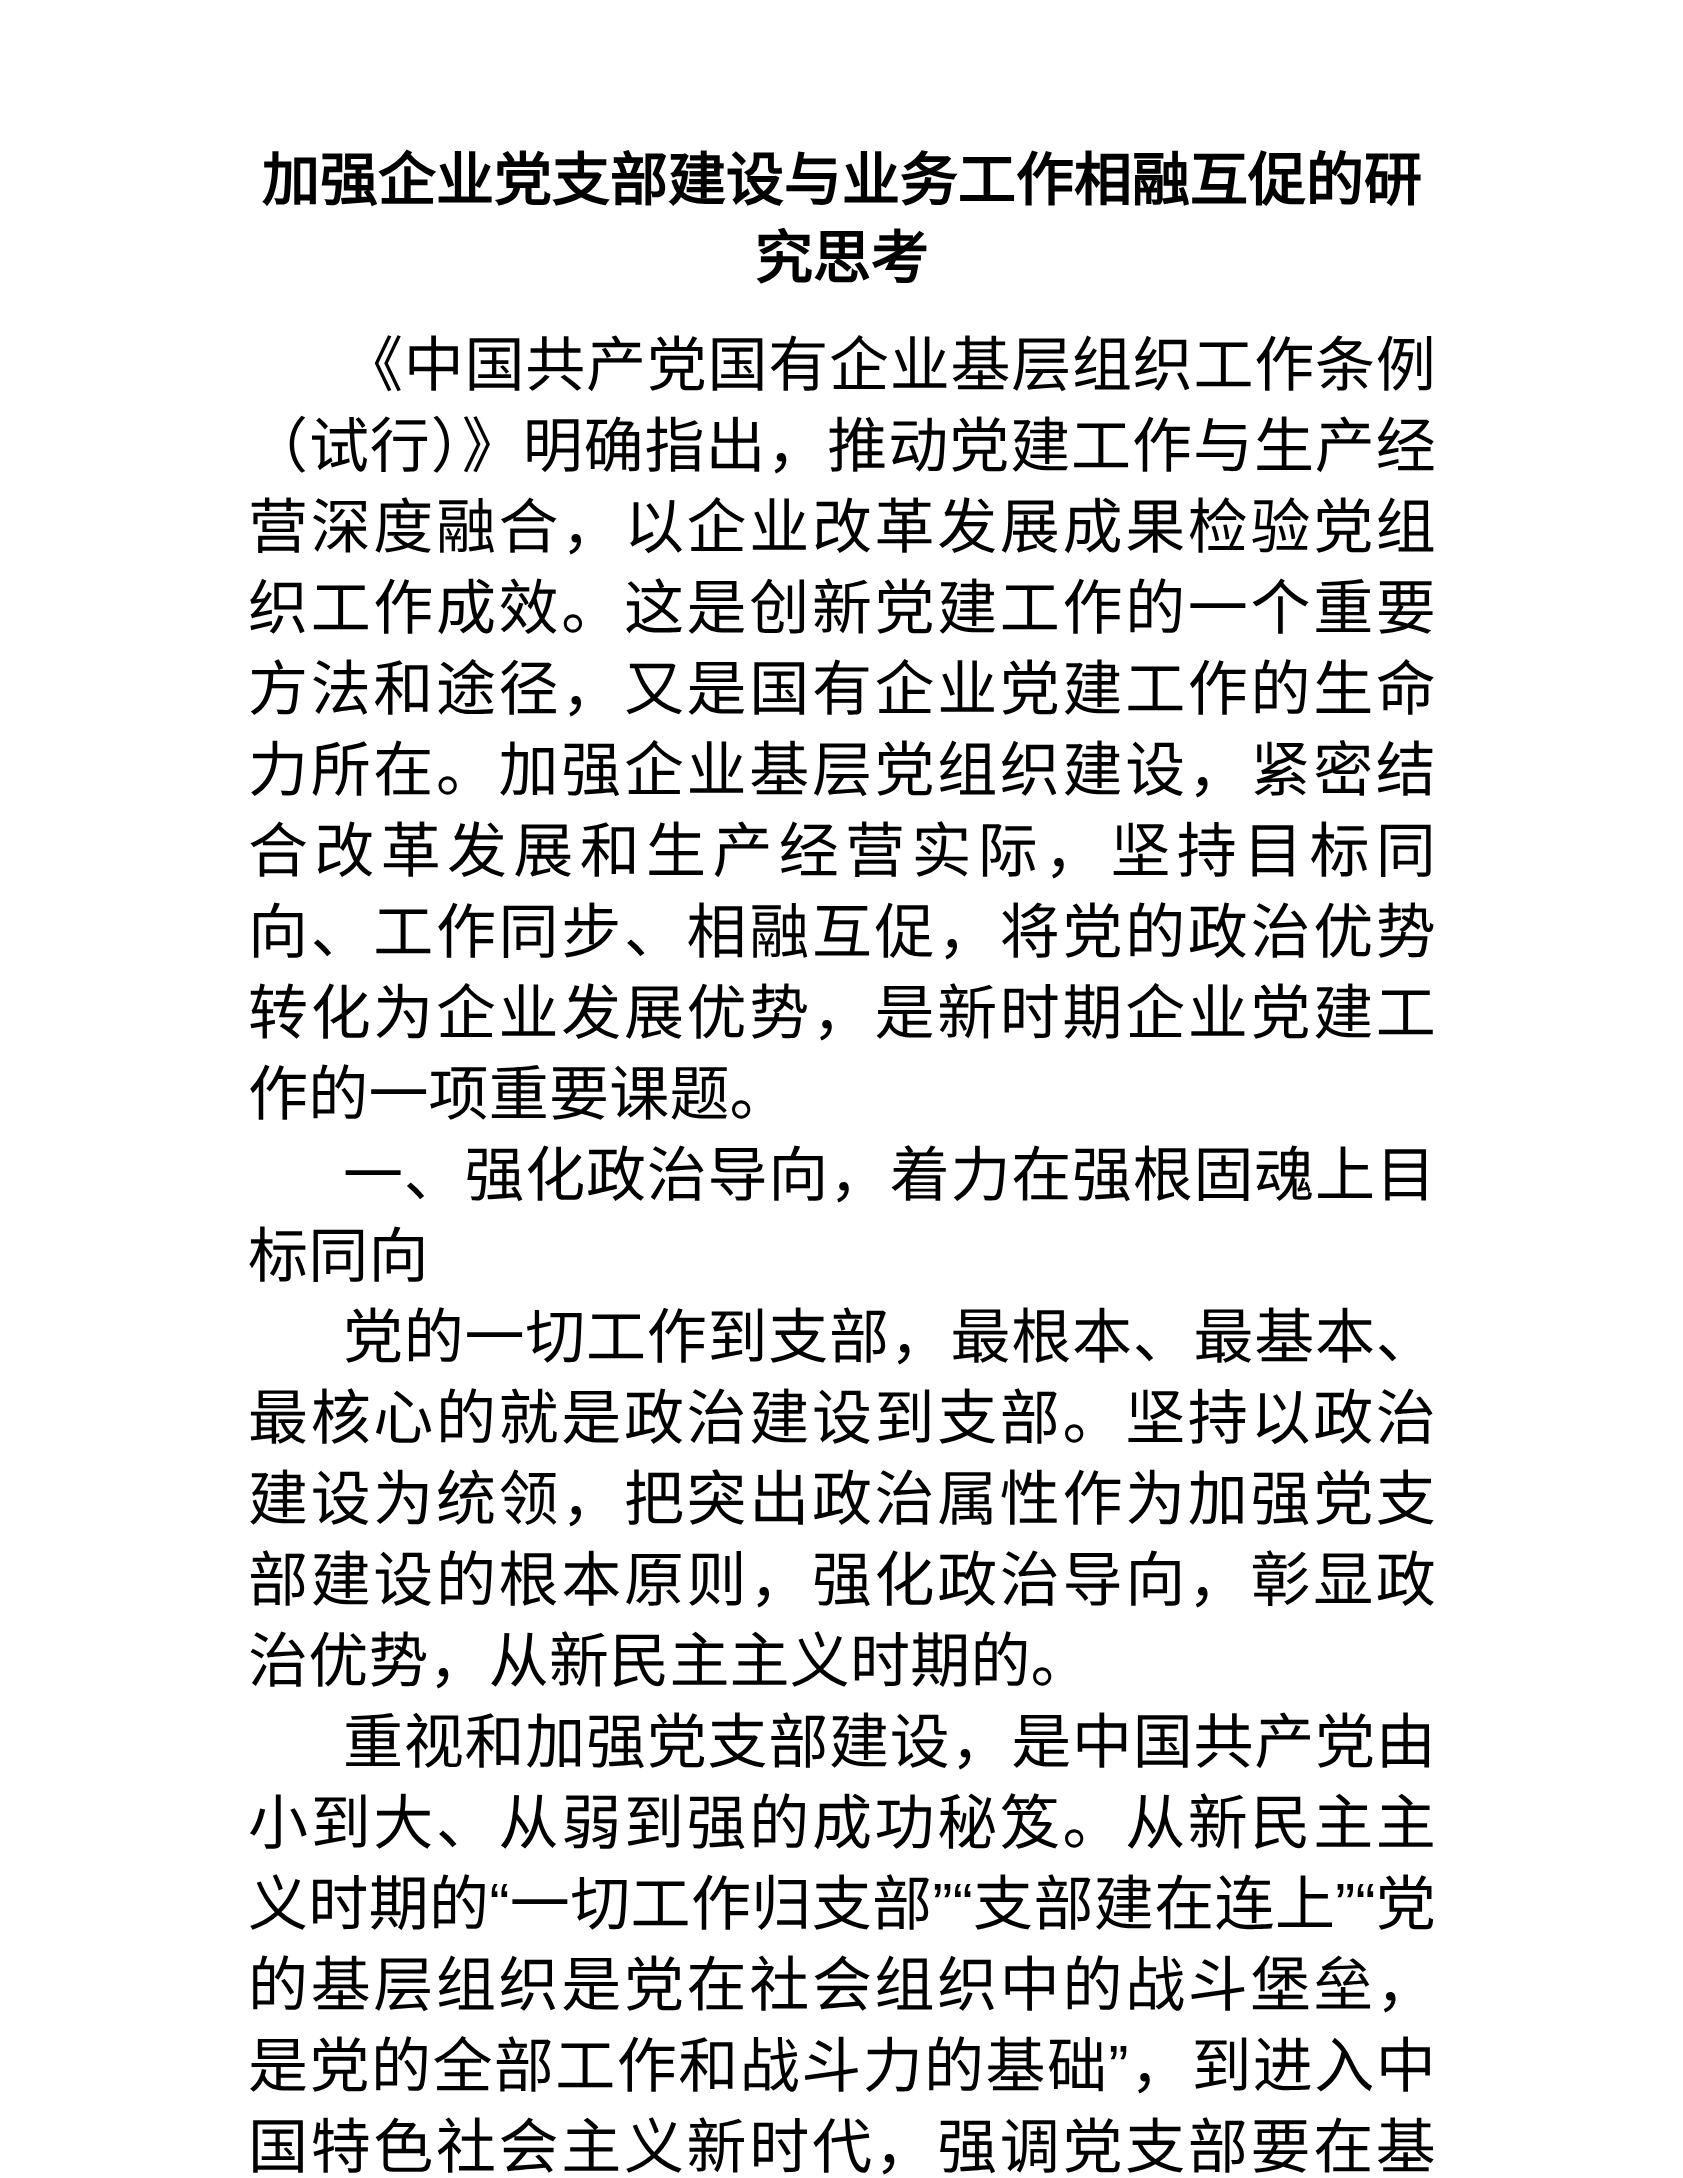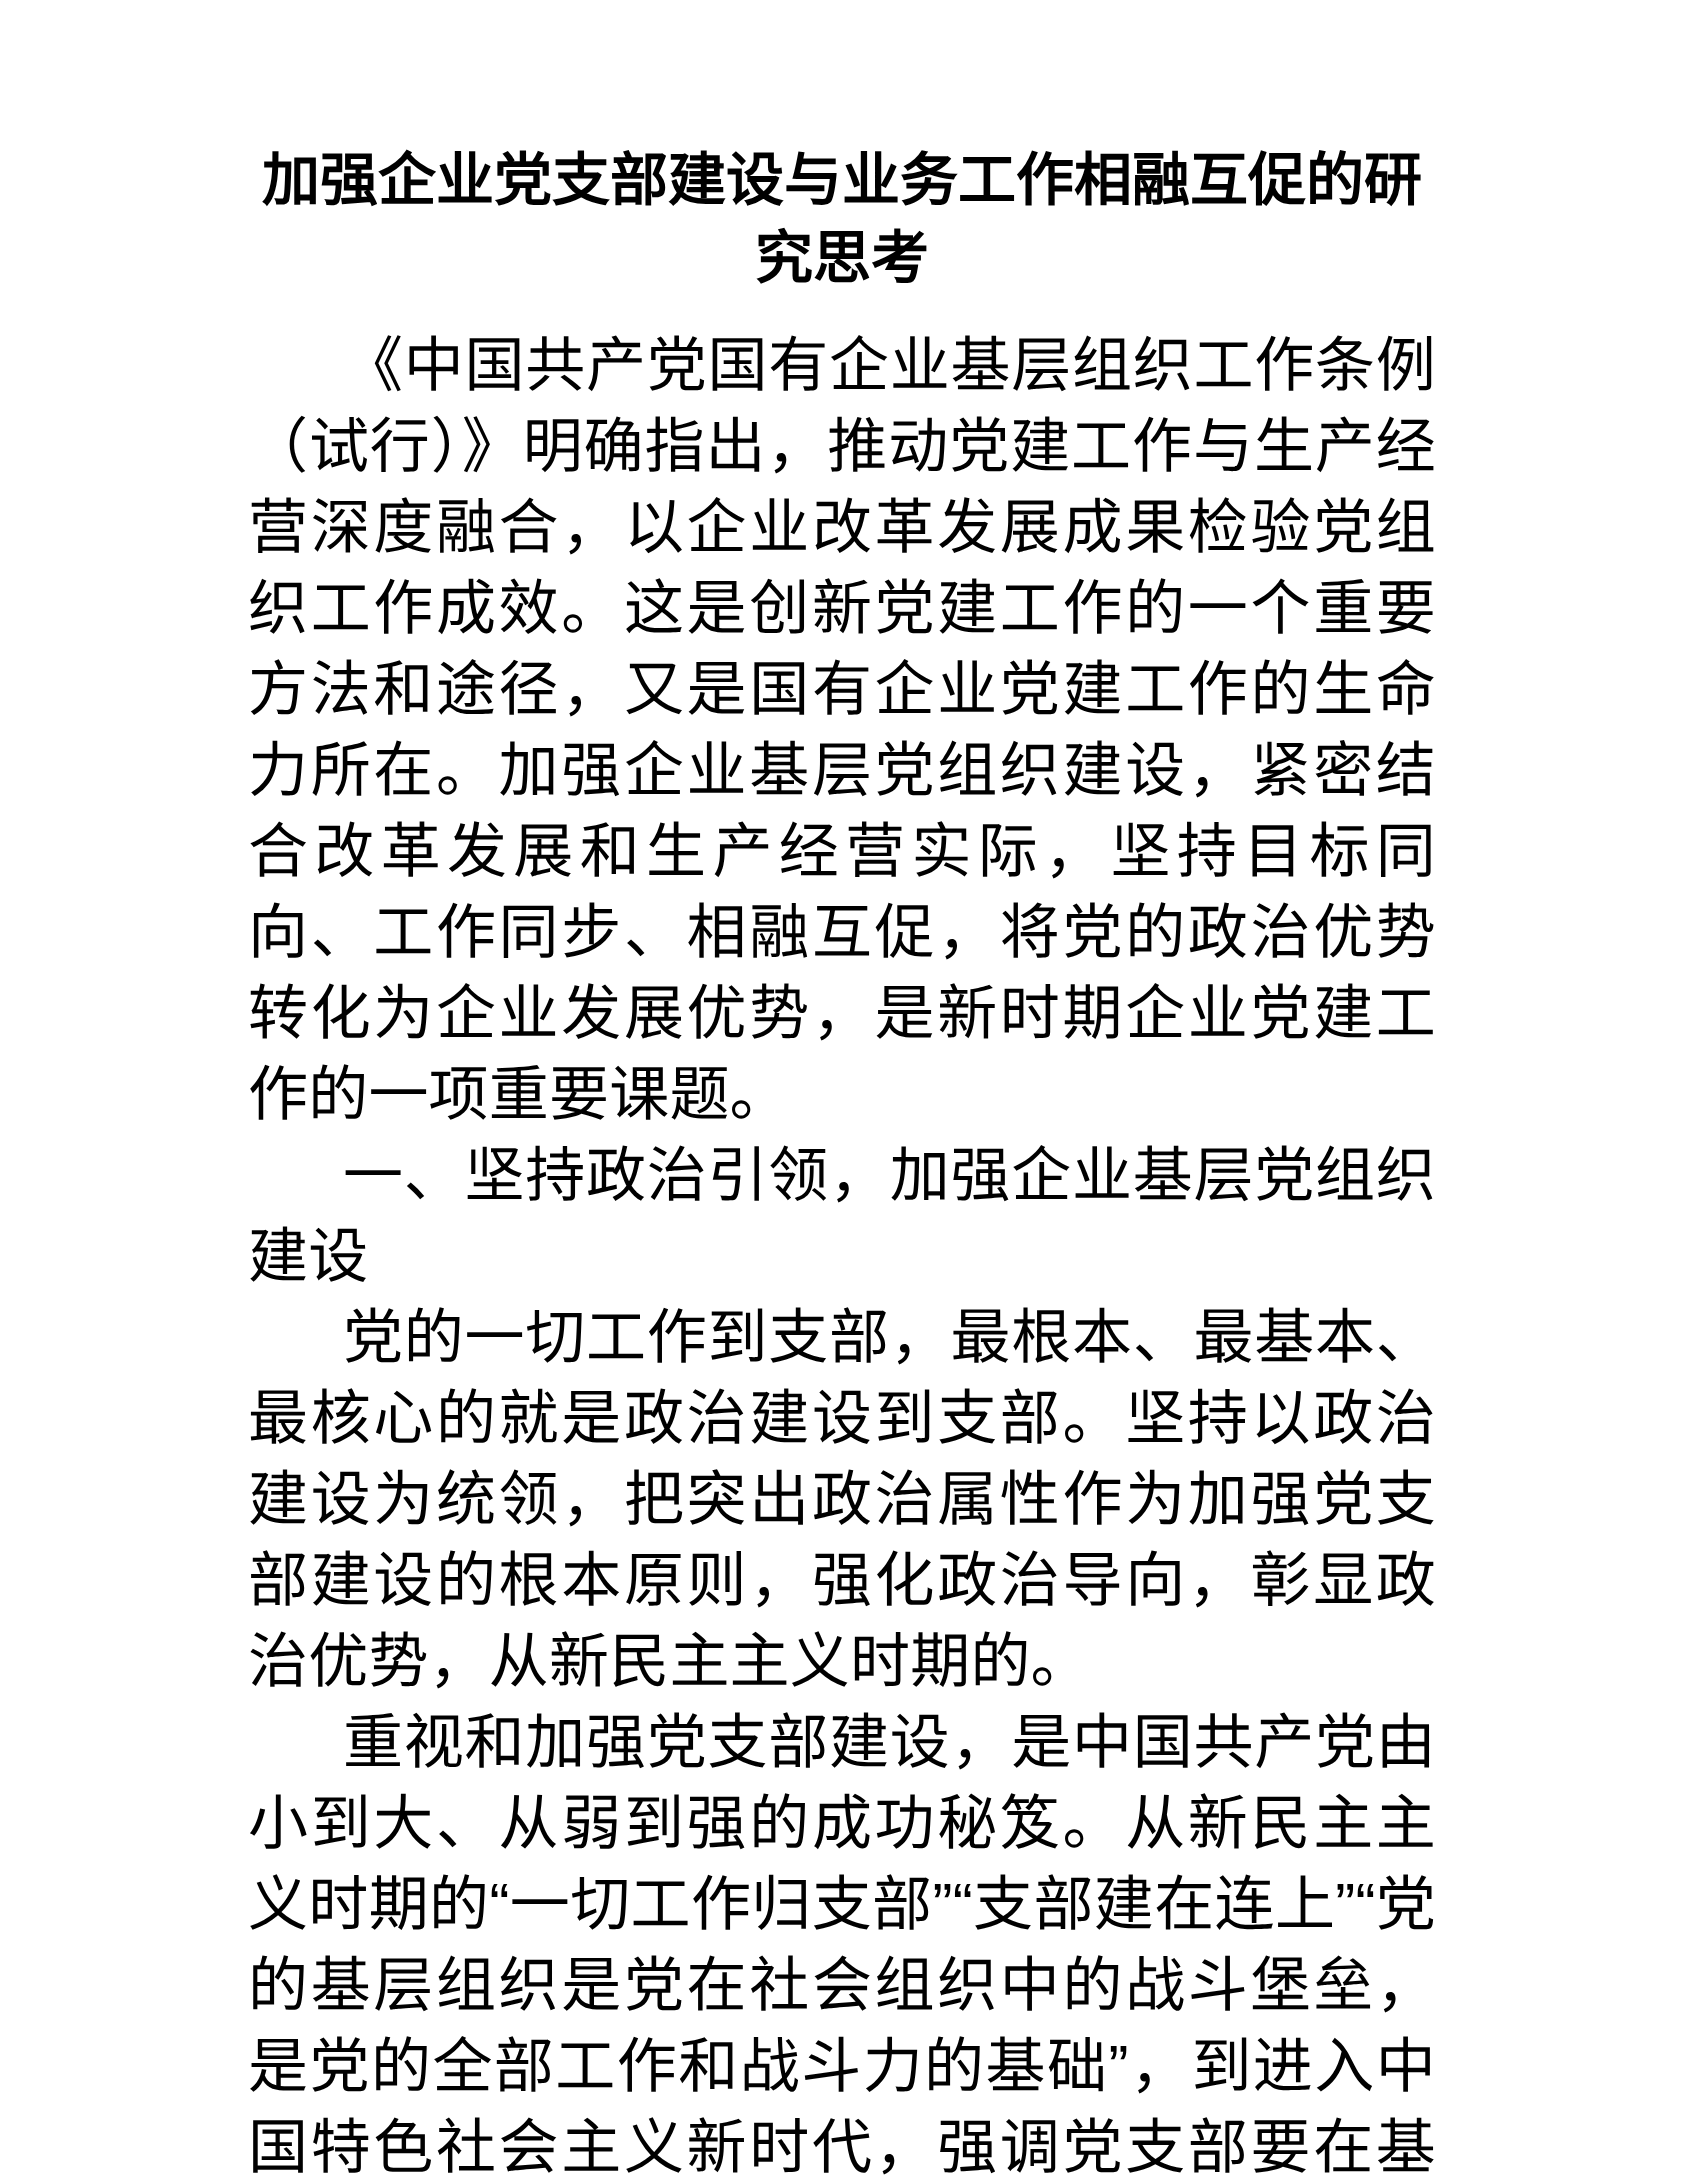--- a/index.html
+++ b/index.html
@@ -64,21 +64,21 @@
 
 <div class="page">
   <div class="page-body">
 
     <h1 class="doc-title">加强企业党支部建设与业务工作相融互促的研究思考</h1>
 
     <div class="body-block">
 
       <p class="para">《中国共产党国有企业基层组织工作条例（试行）》明确指出，推动党建工作与生产经营深度融合，以企业改革发展成果检验党组织工作成效。这是创新党建工作的一个重要方法和途径，又是国有企业党建工作的生命力所在。加强企业基层党组织建设，紧密结合改革发展和生产经营实际，坚持目标同向、工作同步、相融互促，将党的政治优势转化为企业发展优势，是新时期企业党建工作的一项重要课题。</p>
 
-      <p class="para heading-1">一、坚持政治引领，加强企业基层党组织建设</p>
+      <p class="para heading-1">一、强化政治导向，着力在强根固魂上目标同向</p>
 
       <p class="para">党的一切工作到支部，最根本、最基本、最核心的就是政治建设到支部。坚持以政治建设为统领，把突出政治属性作为加强党支部建设的根本原则，强化政治导向，彰显政治优势，从新民主主义时期的。</p>
 
 
       <p class="para">重视和加强党支部建设，是中国共产党由小到大、从弱到强的成功秘笈。从新民主主义时期的“一切工作归支部”“支部建在连上”“党的基层组织是党在社会组织中的战斗堡垒，是党的全部工作和战斗力的基础”，到进入中国特色社会主义新时代，强调党支部要在基层工作中唱主角，把基层党组织建设成为宣传党的主张、贯彻党的决定、领导基层治理、团结动员</p>
 
     </div>
   </div>
 </div>
 

